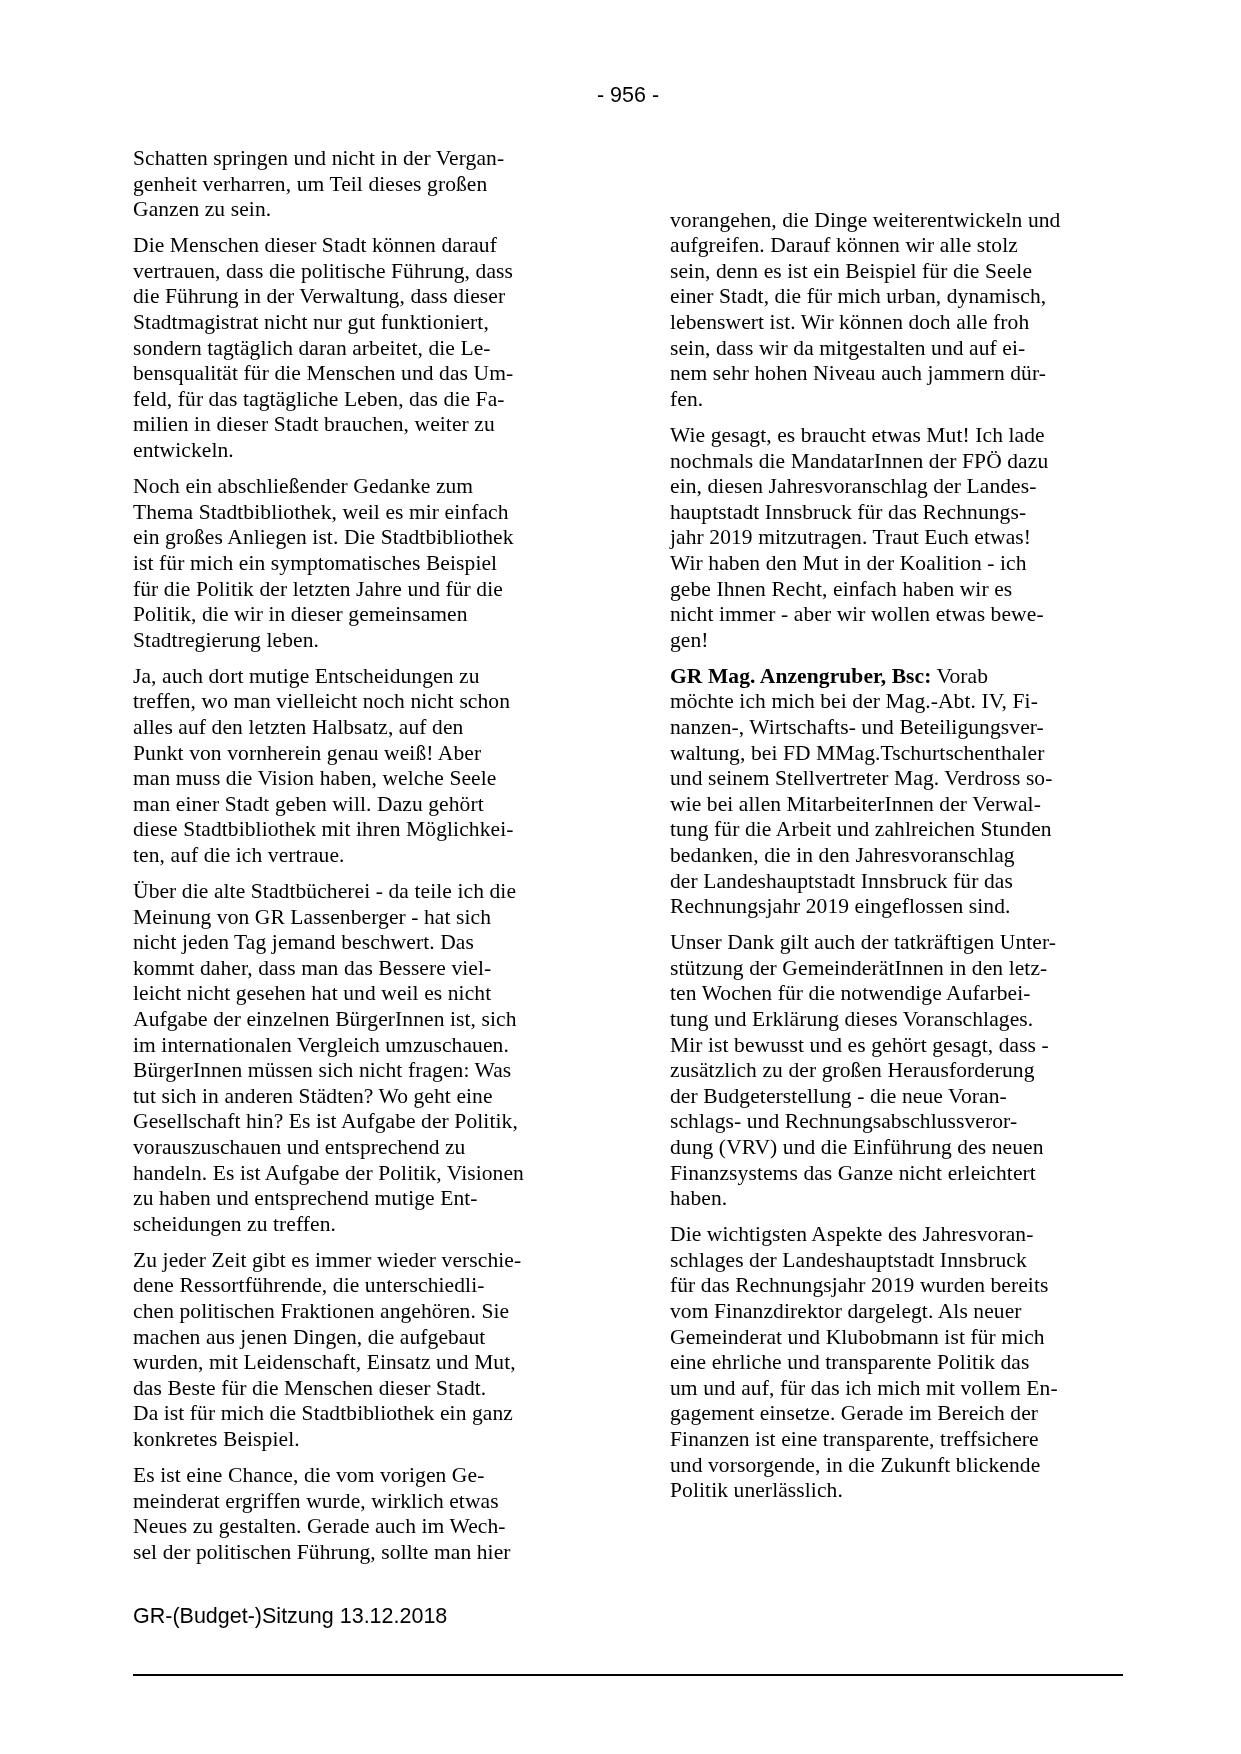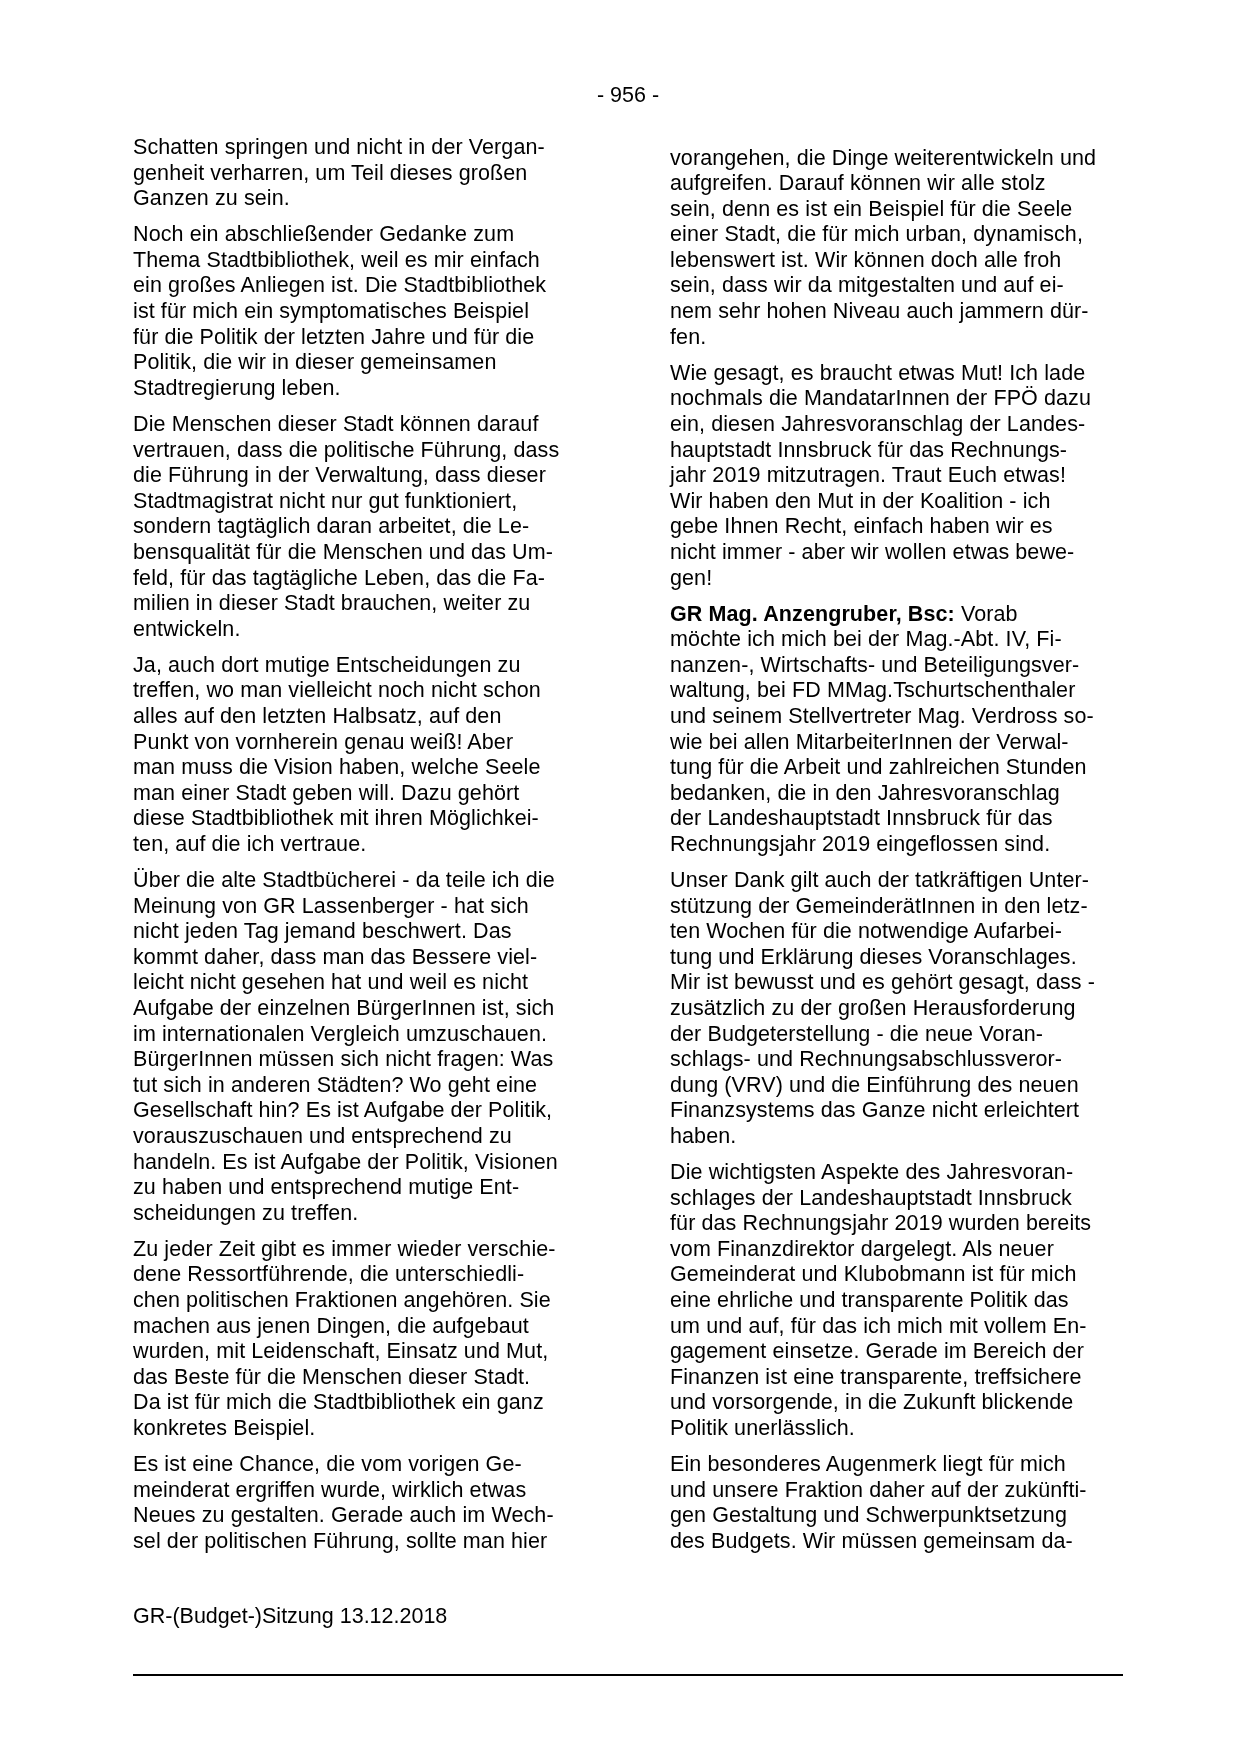--- a/index.html
+++ b/index.html
@@ -22,25 +22,26 @@
     position: absolute;
     top: 62px;
     left: 133px;
     width: 990px;
     text-align: center;
     font-size: 21.5px;
     line-height: 26px;
   }
   .content {
     position: absolute;
-    top: 115px;
+    top: 126px;
     left: 133px;
     width: 1000px;
     display: flex;
-    align-items: flex-end;
+    align-items: center;
+    font-family: Liberation Serif, serif;
   }
   .column {
     display: block;
   }
   .column.left {
     width: 440px;
     margin-right: 97px;
   }
   .column.right {
     width: 458px;
@@ -75,36 +76,36 @@
 <body>
 
 <div class="page">
   <div class="page-number">- 956 -</div>
 
   <div class="content">
     <div class="column left">
         <p class="para">Schatten springen und nicht in der Vergan-
 genheit verharren, um Teil dieses großen
 Ganzen zu sein.</p>
-        <p class="para">Noch ein abschließender Gedanke zum
-Thema Stadtbibliothek, weil es mir einfach
-ein großes Anliegen ist. Die Stadtbibliothek
-ist für mich ein symptomatisches Beispiel
-für die Politik der letzten Jahre und für die
-Politik, die wir in dieser gemeinsamen
-Stadtregierung leben.</p>
         <p class="para">Die Menschen dieser Stadt können darauf
 vertrauen, dass die politische Führung, dass
 die Führung in der Verwaltung, dass dieser
 Stadtmagistrat nicht nur gut funktioniert,
 sondern tagtäglich daran arbeitet, die Le-
 bensqualität für die Menschen und das Um-
 feld, für das tagtägliche Leben, das die Fa-
 milien in dieser Stadt brauchen, weiter zu
 entwickeln.</p>
+        <p class="para">Noch ein abschließender Gedanke zum
+Thema Stadtbibliothek, weil es mir einfach
+ein großes Anliegen ist. Die Stadtbibliothek
+ist für mich ein symptomatisches Beispiel
+für die Politik der letzten Jahre und für die
+Politik, die wir in dieser gemeinsamen
+Stadtregierung leben.</p>
         <p class="para">Ja, auch dort mutige Entscheidungen zu
 treffen, wo man vielleicht noch nicht schon
 alles auf den letzten Halbsatz, auf den
 Punkt von vornherein genau weiß! Aber
 man muss die Vision haben, welche Seele
 man einer Stadt geben will. Dazu gehört
 diese Stadtbibliothek mit ihren Möglichkei-
 ten, auf die ich vertraue.</p>
         <p class="para">Über die alte Stadtbücherei - da teile ich die
 Meinung von GR Lassenberger - hat sich
@@ -176,22 +177,18 @@
 schlages der Landeshauptstadt Innsbruck
 für das Rechnungsjahr 2019 wurden bereits
 vom Finanzdirektor dargelegt. Als neuer
 Gemeinderat und Klubobmann ist für mich
 eine ehrliche und transparente Politik das
 um und auf, für das ich mich mit vollem En-
 gagement einsetze. Gerade im Bereich der
 Finanzen ist eine transparente, treffsichere
 und vorsorgende, in die Zukunft blickende
 Politik unerlässlich.</p>
-        <p class="para">Ein besonderes Augenmerk liegt für mich
-und unsere Fraktion daher auf der zukünfti-
-gen Gestaltung und Schwerpunktsetzung
-des Budgets. Wir müssen gemeinsam da-</p>
       </div>
   </div>
 
   <div class="footer-divider"></div>
   <div class="footer-text">GR-(Budget-)Sitzung 13.12.2018</div>
 </div>
 
 </body></html>

